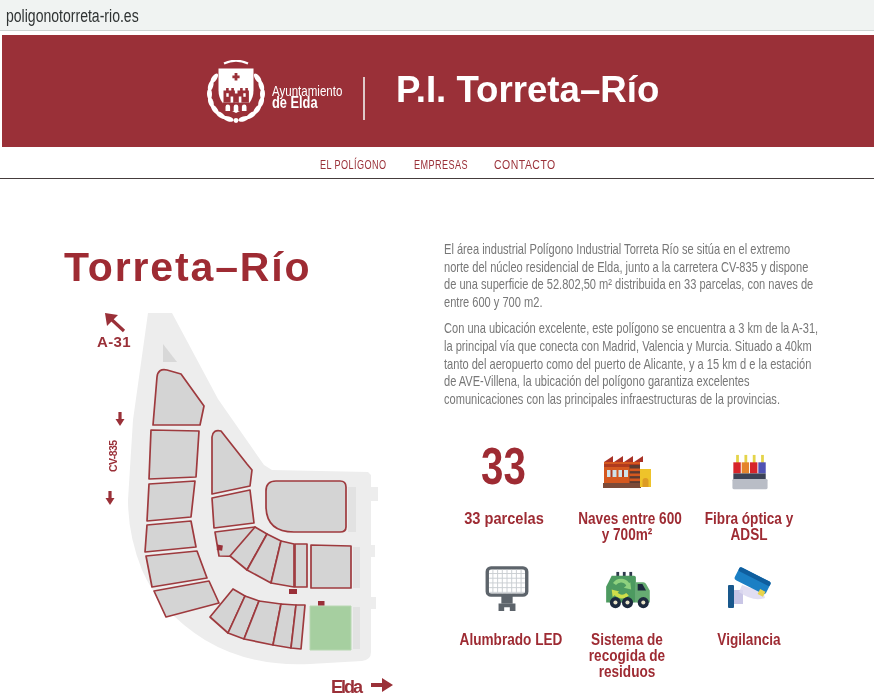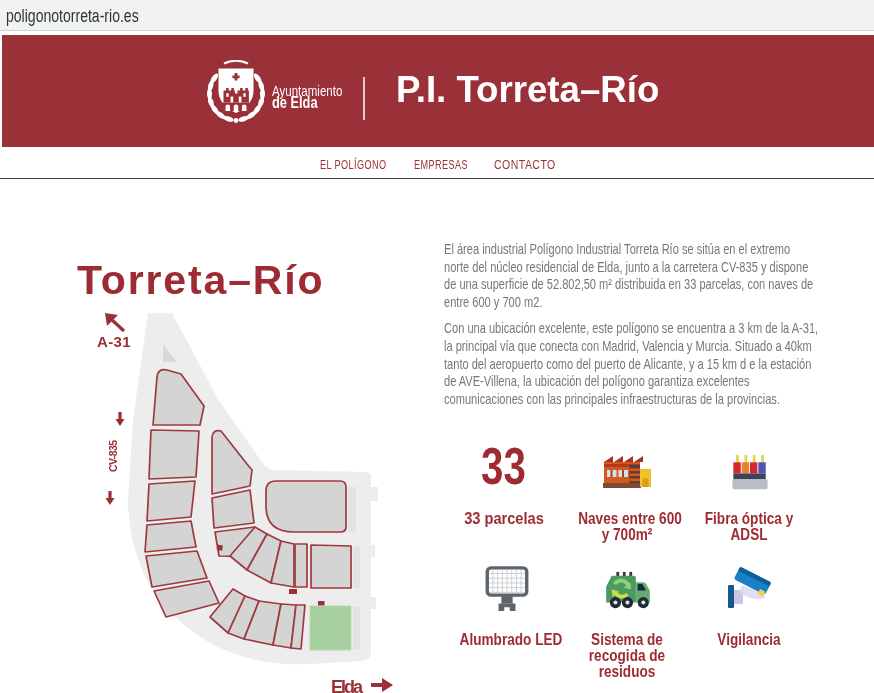--- a/index.html
+++ b/index.html
@@ -8,21 +8,21 @@
   #page{position:relative;width:874px;height:693px;overflow:hidden;background:#fff;text-decoration:underline;}
   .urlbar{position:absolute;left:0;top:0;width:874px;height:31px;background:#f0f3f2;border-bottom:1px solid #cdd4d3;box-sizing:border-box;}
   .urltxt{position:absolute;left:6px;top:6px;font-size:18px;color:#2f3333;transform:scaleX(0.78);transform-origin:left top;white-space:nowrap;}
   header{position:absolute;left:2px;top:35px;width:874px;height:112px;background:#9a3038;}
   .logotxt1{position:absolute;left:270px;top:47px;color:#fff;font-size:15px;transform:scaleX(0.77);transform-origin:left top;white-space:nowrap;}
   .logotxt2{position:absolute;left:270px;top:59px;color:#fff;font-size:16px;font-weight:700;transform:scaleX(0.80);transform-origin:left top;white-space:nowrap;}
   .hdr-div{position:absolute;left:361px;top:42px;width:1.5px;height:43px;background:#dfc9c9;}
   .title{position:absolute;left:394px;top:35.5px;color:#fff;font-size:37px;line-height:37px;font-weight:700;white-space:nowrap;transform:scaleX(0.99);transform-origin:left top;}
   nav{position:absolute;left:0;top:147px;width:874px;height:31px;background:#fff;border-bottom:1px solid #453c3c;box-sizing:content-box;padding-left:29px;}
   nav a{position:absolute;top:10px;font-size:13px;letter-spacing:0.6px;color:#9a3038;text-decoration:none;font-weight:500;transform:scaleX(0.70);transform-origin:left top;white-space:nowrap;}
-  h1.big{position:absolute;left:64px;top:247px;margin:13px;color:#9e2b33;font-size:41px;line-height:41px;font-weight:700;letter-spacing:1.85px;white-space:nowrap;}
+  h1.big{position:absolute;left:64px;top:247px;margin:0;color:#9e2b33;font-size:41px;line-height:41px;font-weight:700;letter-spacing:1.85px;white-space:nowrap;}
   .ptext{position:absolute;left:444px;top:240px;color:#777;font-size:15px;line-height:17.6px;transform:scaleX(0.738);transform-origin:left top;white-space:nowrap;}
   .ptext p{margin:0 0 9px 0;}
   .feat{position:absolute;color:#9e2b33;font-weight:700;text-align:center;font-size:17px;line-height:16px;transform:scaleX(0.80);transform-origin:center top;white-space:nowrap;}
   .num33{position:absolute;left:446px;top:441px;width:115px;text-align:center;color:#9e2b33;font-size:51px;line-height:51px;font-weight:700;transform:scaleX(0.79);transform-origin:center top;}
   .icon{position:absolute;}
 </style>
 </head>
 <body>
 <div id="page">
   <div class="urlbar"></div>

